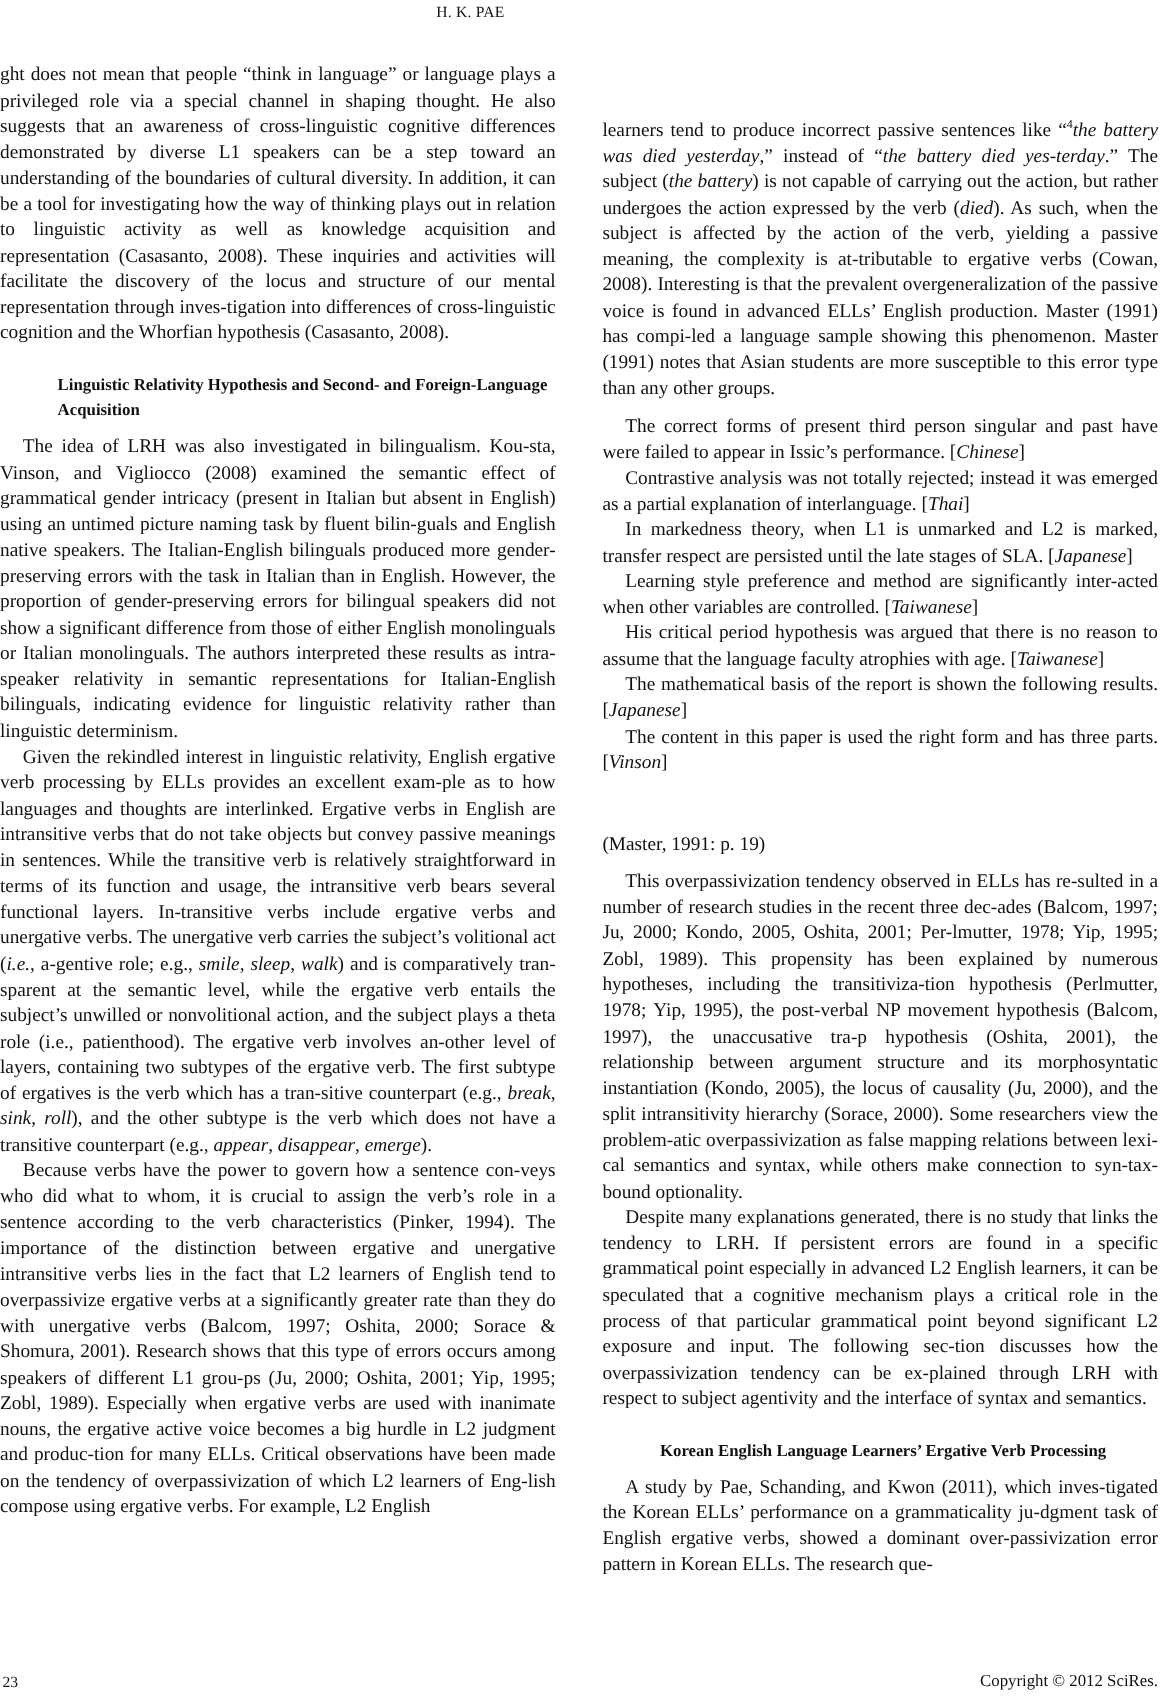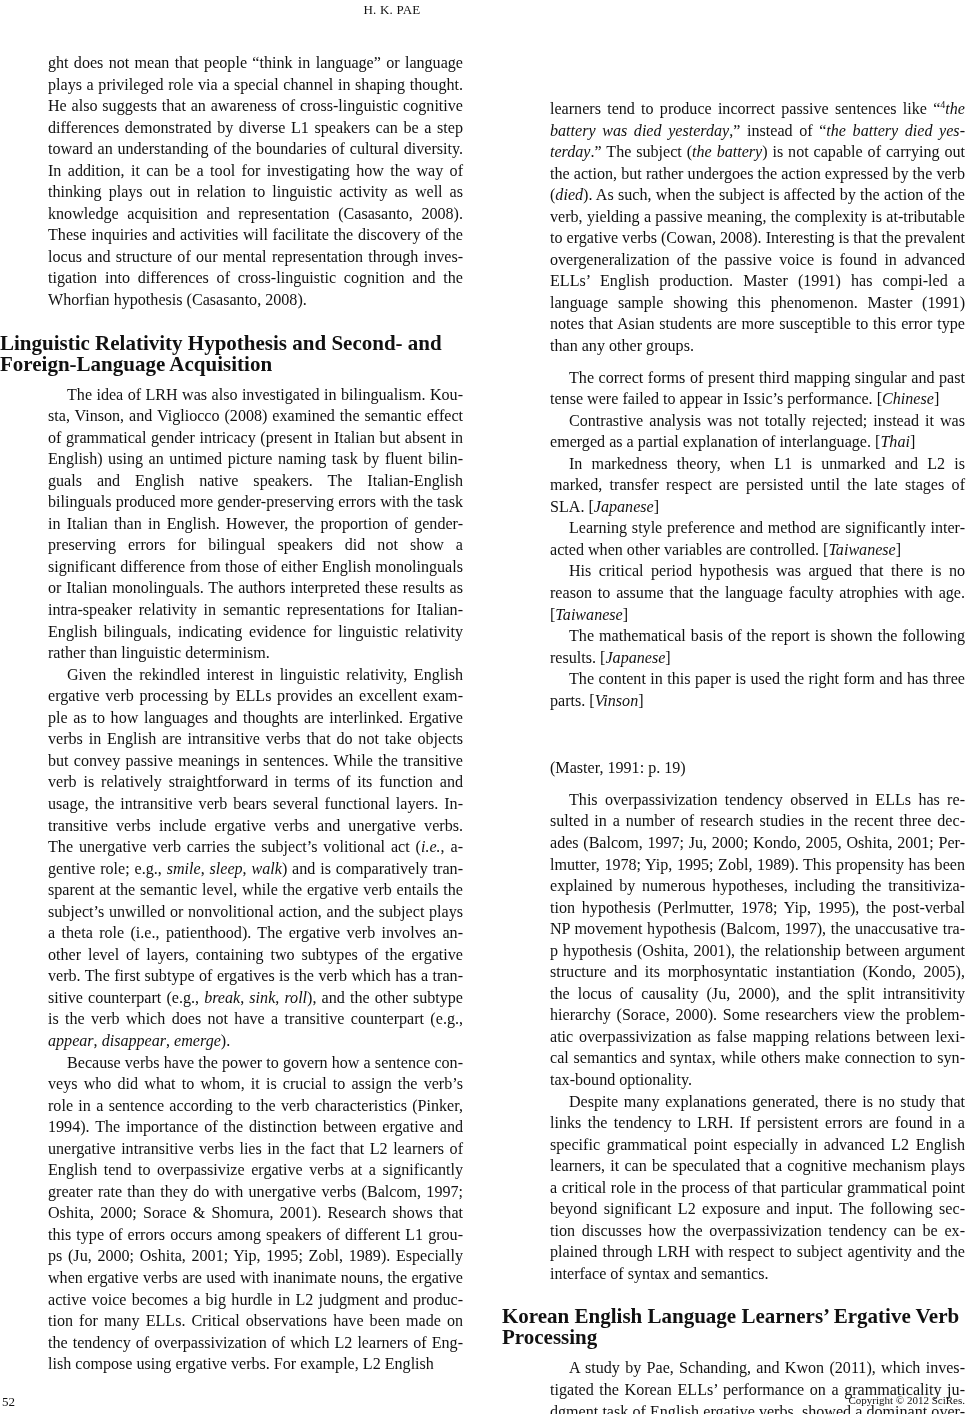--- a/index.html
+++ b/index.html
@@ -11,59 +11,60 @@
   .running-head {
     position: absolute; top: 2px; left: 0; width: 784px; text-align: center;
     font-size: 13px; letter-spacing: 0.2px;
   }
   .col {
     position: absolute; top: 52px; width: 463px;
     font-size: 16.1px; line-height: 21.55px;
   }
   .col.left { left: 0px; }
   .col.right { left: 502px; }
-  p { margin: 0; text-align: justify; text-indent: 19px; hyphens: none; padding-left: 48px; }
+  p { margin: 0; text-align: justify; text-indent: 19px; hyphens: none; }
   p.noindent { text-indent: 0; }
   p.gap-after { margin-bottom: 10px; margin-top: 46px; }
   h2 {
-    font-size: 21px; font-weight: bold; line-height: 21px;
+    font-size: 14px; font-weight: bold; line-height: 21px;
     margin: 22px 0 9px 0;
+    padding-left: 48px;
   }
   .cite-right { text-align: left; text-indent: 0; }
   i { font-style: italic; }
   .page-number { position: absolute; left: 2px; top: 1394px; font-size: 13px; }
-  .copyright { position: absolute; right: 5px; top: 1394px; font-size: 11px; }
+  .copyright { position: absolute; right: 5px; top: 1394px; font-size: 14px; }
 </style>
 </head>
 <body>
 
 <div class="running-head">H. K. PAE</div>
 
 <div class="col left">
   <p class="noindent">ght does not mean that people “think in language” or language plays a privileged role via a special channel in shaping thought. He also suggests that an awareness of cross-linguistic cognitive differences demonstrated by diverse L1 speakers can be a step toward an understanding of the boundaries of cultural diversity. In addition, it can be a tool for investigating how the way of thinking plays out in relation to linguistic activity as well as knowledge acquisition and representation (Casasanto, 2008). These inquiries and activities will facilitate the discovery of the locus and structure of our mental representation through inves-tigation into differences of cross-linguistic cognition and the Whorfian hypothesis (Casasanto, 2008).</p>
   <h2>Linguistic Relativity Hypothesis and Second- and Foreign-Language Acquisition</h2>
   <p>The idea of LRH was also investigated in bilingualism. Kou-sta, Vinson, and Vigliocco (2008) examined the semantic effect of grammatical gender intricacy (present in Italian but absent in English) using an untimed picture naming task by fluent bilin-guals and English native speakers. The Italian-English bilinguals produced more gender-preserving errors with the task in Italian than in English. However, the proportion of gender-preserving errors for bilingual speakers did not show a significant difference from those of either English monolinguals or Italian monolinguals. The authors interpreted these results as intra-speaker relativity in semantic representations for Italian-English bilinguals, indicating evidence for linguistic relativity rather than linguistic determinism.</p>
   <p><span>Given the rekindled interest in linguistic relativity, English ergative verb processing by ELLs provides an excellent exam-ple as to how languages and thoughts are interlinked. Ergative verbs in English are intransitive verbs that do not take objects but convey passive meanings in sentences. While the transitive verb is relatively straightforward in terms of its function and usage, the intransitive verb bears several functional layers. In-transitive verbs include ergative verbs and unergative verbs. The unergative verb carries the subject’s volitional act (</span><i>i.e.</i><span>, a-gentive role; e.g., </span><i>smile</i><span>, </span><i>sleep</i><span>, </span><i>walk</i><span>) and is comparatively tran-sparent at the semantic level, while the ergative verb entails the subject’s unwilled or nonvolitional action, and the subject plays a theta role (i.e., patienthood). The ergative verb involves an-other level of layers, containing two subtypes of the ergative verb. The first subtype of ergatives is the verb which has a tran-sitive counterpart (e.g., </span><i>break</i><span>, </span><i>sink</i><span>, </span><i>roll</i><span>), and the other subtype is the verb which does not have a transitive counterpart (e.g., </span><i>appear</i><span>, </span><i>disappear</i><span>, </span><i>emerge</i><span>).</span></p>
   <p>Because verbs have the power to govern how a sentence con-veys who did what to whom, it is crucial to assign the verb’s role in a sentence according to the verb characteristics (Pinker, 1994). The importance of the distinction between ergative and unergative intransitive verbs lies in the fact that L2 learners of English tend to overpassivize ergative verbs at a significantly greater rate than they do with unergative verbs (Balcom, 1997; Oshita, 2000; Sorace &amp; Shomura, 2001). Research shows that this type of errors occurs among speakers of different L1 grou-ps (Ju, 2000; Oshita, 2001; Yip, 1995; Zobl, 1989). Especially when ergative verbs are used with inanimate nouns, the ergative active voice becomes a big hurdle in L2 judgment and produc-tion for many ELLs. Critical observations have been made on the tendency of overpassivization of which L2 learners of Eng-lish compose using ergative verbs. For example, L2 English</p>
 </div>
 
 <div class="col right">
   <p class="noindent gap-after"><span>learners tend to produce incorrect passive sentences like “</span><sup style="font-size:10px;line-height:0">4</sup><i>the battery was died yesterday</i><span>,” instead of “</span><i>the battery died yes-terday</i><span>.” The subject (</span><i>the battery</i><span>) is not capable of carrying out the action, but rather undergoes the action expressed by the verb (</span><i>died</i><span>). As such, when the subject is affected by the action of the verb, yielding a passive meaning, the complexity is at-tributable to ergative verbs (Cowan, 2008). Interesting is that the prevalent overgeneralization of the passive voice is found in advanced ELLs’ English production. Master (1991) has compi-led a language sample showing this phenomenon. Master (1991) notes that Asian students are more susceptible to this error type than any other groups.</span></p>
 
   <div>
-    <p><span>The correct forms of present third mapping singular and past tense were failed to appear in Issic’s performance. [</span><i>Chinese</i><span>]</span></p>
+    <p><span>The correct forms of present third person singular and past have were failed to appear in Issic’s performance. [</span><i>Chinese</i><span>]</span></p>
     <p><span>Contrastive analysis was not totally rejected; instead it was emerged as a partial explanation of interlanguage. [</span><i>Thai</i><span>]</span></p>
     <p><span>In markedness theory, when L1 is unmarked and L2 is marked, transfer respect are persisted until the late stages of SLA. [</span><i>Japanese</i><span>]</span></p>
     <p><span>Learning style preference and method are significantly inter-acted when other variables are controlled. [</span><i>Taiwanese</i><span>]</span></p>
     <p><span>His critical period hypothesis was argued that there is no reason to assume that the language faculty atrophies with age. [</span><i>Taiwanese</i><span>]</span></p>
     <p><span>The mathematical basis of the report is shown the following results. [</span><i>Japanese</i><span>]</span></p>
     <p><span>The content in this paper is used the right form and has three parts. [</span><i>Vinson</i><span>]</span></p>
     <p class="cite-right gap-after">(Master, 1991: p. 19)</p>
   </div>
 
   <p>This overpassivization tendency observed in ELLs has re-sulted in a number of research studies in the recent three dec-ades (Balcom, 1997; Ju, 2000; Kondo, 2005, Oshita, 2001; Per-lmutter, 1978; Yip, 1995; Zobl, 1989). This propensity has been explained by numerous hypotheses, including the transitiviza-tion hypothesis (Perlmutter, 1978; Yip, 1995), the post-verbal NP movement hypothesis (Balcom, 1997), the unaccusative tra-p hypothesis (Oshita, 2001), the relationship between argument structure and its morphosyntatic instantiation (Kondo, 2005), the locus of causality (Ju, 2000), and the split intransitivity hierarchy (Sorace, 2000). Some researchers view the problem-atic overpassivization as false mapping relations between lexi-cal semantics and syntax, while others make connection to syn-tax-bound optionality.</p>
   <p>Despite many explanations generated, there is no study that links the tendency to LRH. If persistent errors are found in a specific grammatical point especially in advanced L2 English learners, it can be speculated that a cognitive mechanism plays a critical role in the process of that particular grammatical point beyond significant L2 exposure and input. The following sec-tion discusses how the overpassivization tendency can be ex-plained through LRH with respect to subject agentivity and the interface of syntax and semantics.</p>
   <h2>Korean English Language Learners’ Ergative Verb Processing</h2>
   <p>A study by Pae, Schanding, and Kwon (2011), which inves-tigated the Korean ELLs’ performance on a grammaticality ju-dgment task of English ergative verbs, showed a dominant over-passivization error pattern in Korean ELLs. The research que-</p>
 </div>
 
-<div class="page-number">52</div>
+<div class="page-number">23</div>
 <div class="copyright">Copyright © 2012 SciRes.</div>
 
 </body></html>

